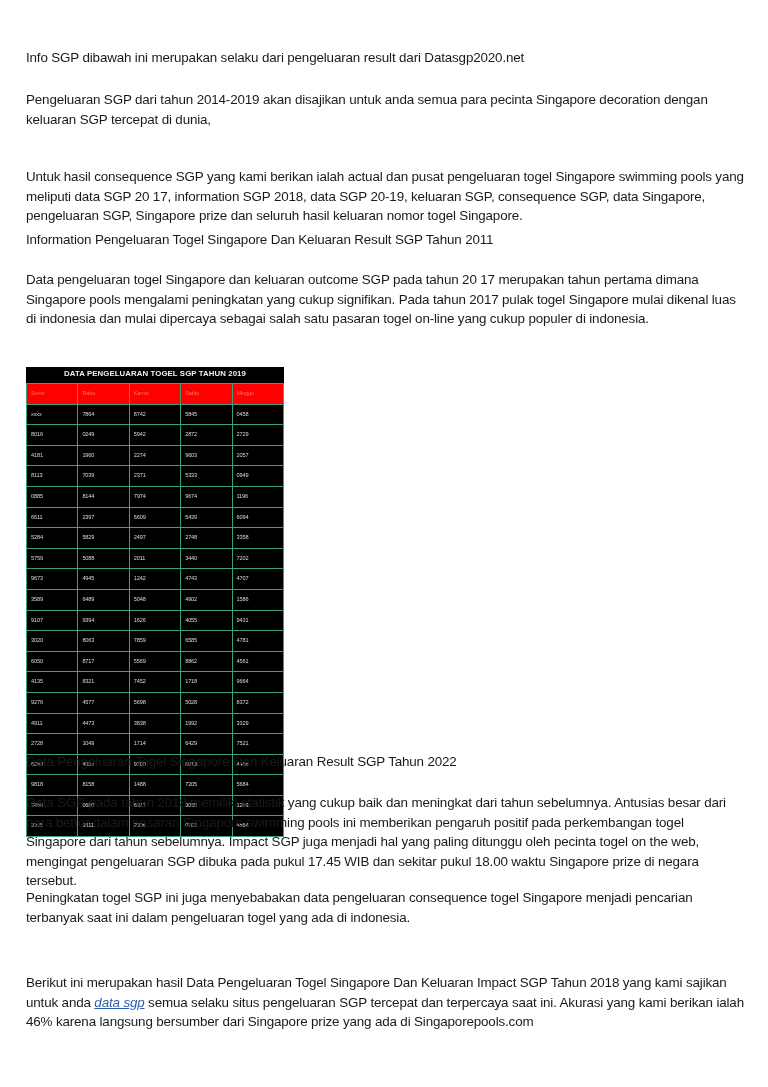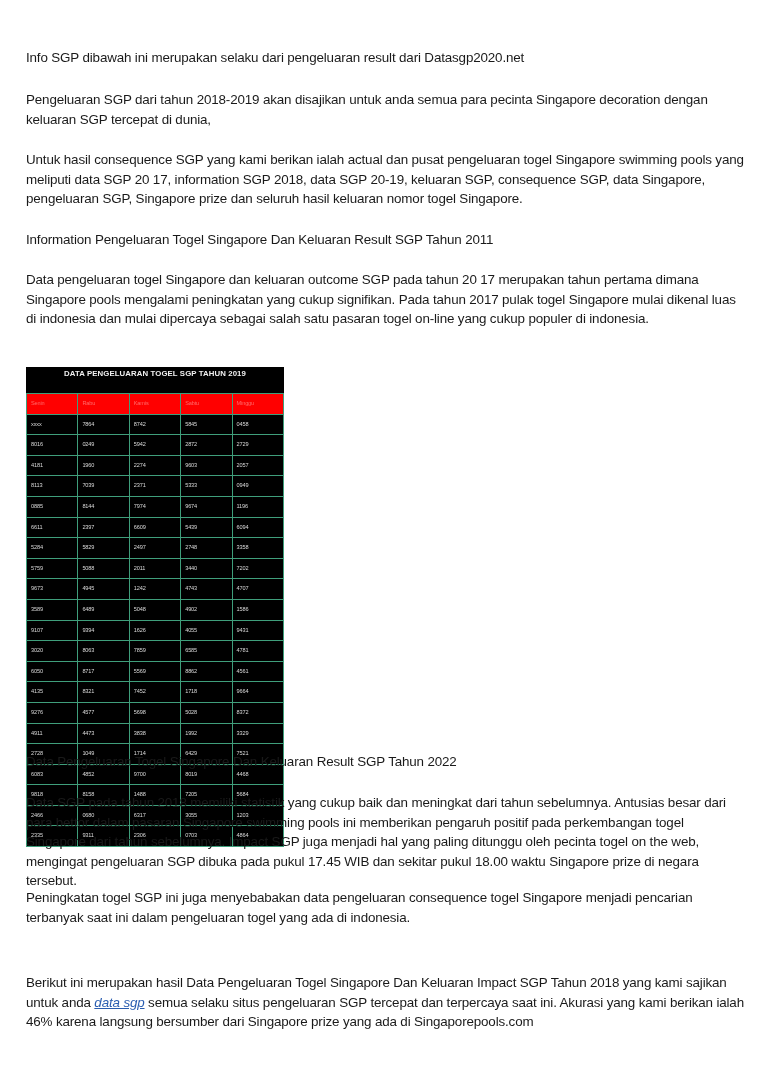--- a/index.html
+++ b/index.html
@@ -3,35 +3,35 @@
 <meta charset="utf-8">
 <style>
   html, body { margin: 0; padding: 0; background: #ffffff; }
   body { width: 768px; height: 1087px; overflow: hidden; position: relative; }
   .page { position: absolute; left: 26px; top: 0; width: 720px;
           font-family: "Liberation Sans", "DejaVu Sans", sans-serif; font-size: 13.4px;
           line-height: 19.6px; color: #1a1a1a; letter-spacing: -0.15px; }
   .para { position: absolute; left: 0; width: 720px; margin: 0; }
   .link { color: #2a5db0; font-style: italic; text-decoration: underline; }
   .table-img { position: absolute; left: 0; top: 367px; width: 258px; height: 362px; background: #000; }
-  .tbl-title { height: 26px; line-height: 13px; text-align: center; color: #f0f0f0; font-size: 7.8px; font-weight: bold;
+  .tbl-title { height: 16px; line-height: 13px; text-align: center; color: #f0f0f0; font-size: 7.8px; font-weight: bold;
                font-family: "Liberation Sans", sans-serif; letter-spacing: 0.1px; }
   table.sgp { border-collapse: collapse; width: 258px; table-layout: fixed; }
   table.sgp td, table.sgp th { border: 1px solid #3f9e7b; height: 15.6px; padding: 0 0 0 4px;
        font-family: "Liberation Sans", sans-serif; font-size: 5.6px; color: #d8d8d8; text-align: left; font-weight: normal; }
   table.sgp th { background: #ff0000; color: #ff6a6a; height: 17px; }
   table.sgp td { background: #000; }
 </style>
 </head>
 <body>
 
 <div class="page">
   <p class="para" style="top:48px">Info SGP dibawah ini merupakan selaku dari pengeluaran result dari Datasgp2020.net</p>
-  <p class="para" style="top:90px">Pengeluaran SGP dari tahun 2018-2019 akan disajikan untuk anda semua para pecinta Singapore decoration dengan keluaran SGP tercepat di dunia,</p>
-  <p class="para" style="top:150px">Untuk hasil consequence SGP yang kami berikan ialah actual dan pusat pengeluaran togel Singapore swimming pools yang meliputi data SGP 20 17, information SGP 2018, data SGP 20-19, keluaran SGP, consequence SGP, data Singapore, pengeluaran SGP, Singapore prize dan seluruh hasil keluaran nomor togel Singapore.</p>
+  <p class="para" style="top:90px">Pengeluaran SGP dari tahun 2014-2019 akan disajikan untuk anda semua para pecinta Singapore decoration dengan keluaran SGP tercepat di dunia,</p>
+  <p class="para" style="top:167px">Untuk hasil consequence SGP yang kami berikan ialah actual dan pusat pengeluaran togel Singapore swimming pools yang meliputi data SGP 20 17, information SGP 2018, data SGP 20-19, keluaran SGP, consequence SGP, data Singapore, pengeluaran SGP, Singapore prize dan seluruh hasil keluaran nomor togel Singapore.</p>
   <p class="para" style="top:230px">Information Pengeluaran Togel Singapore Dan Keluaran Result SGP Tahun 2011</p>
   <p class="para" style="top:270px">Data pengeluaran togel Singapore dan keluaran outcome SGP pada tahun 20 17 merupakan tahun pertama dimana Singapore pools mengalami peningkatan yang cukup signifikan. Pada tahun 2017 pulak togel Singapore mulai dikenal luas di indonesia dan mulai dipercaya sebagai salah satu pasaran togel on-line yang cukup populer di indonesia.</p>
 
   <div class="table-img">
     <div class="tbl-title">DATA PENGELUARAN TOGEL SGP TAHUN 2019</div>
     <table class="sgp">
       <thead>
           <tr id="hdr-row">
             <th>Senin</th>
             <th>Rabu</th>

